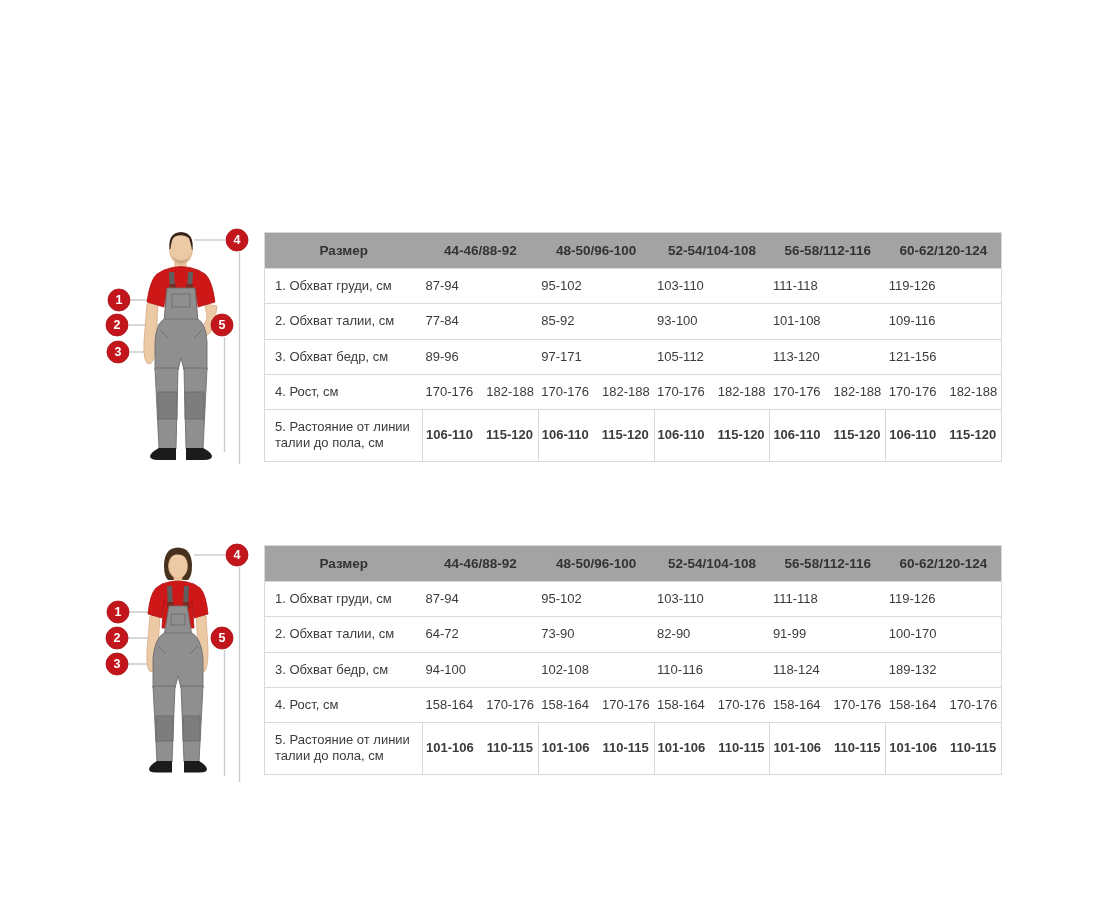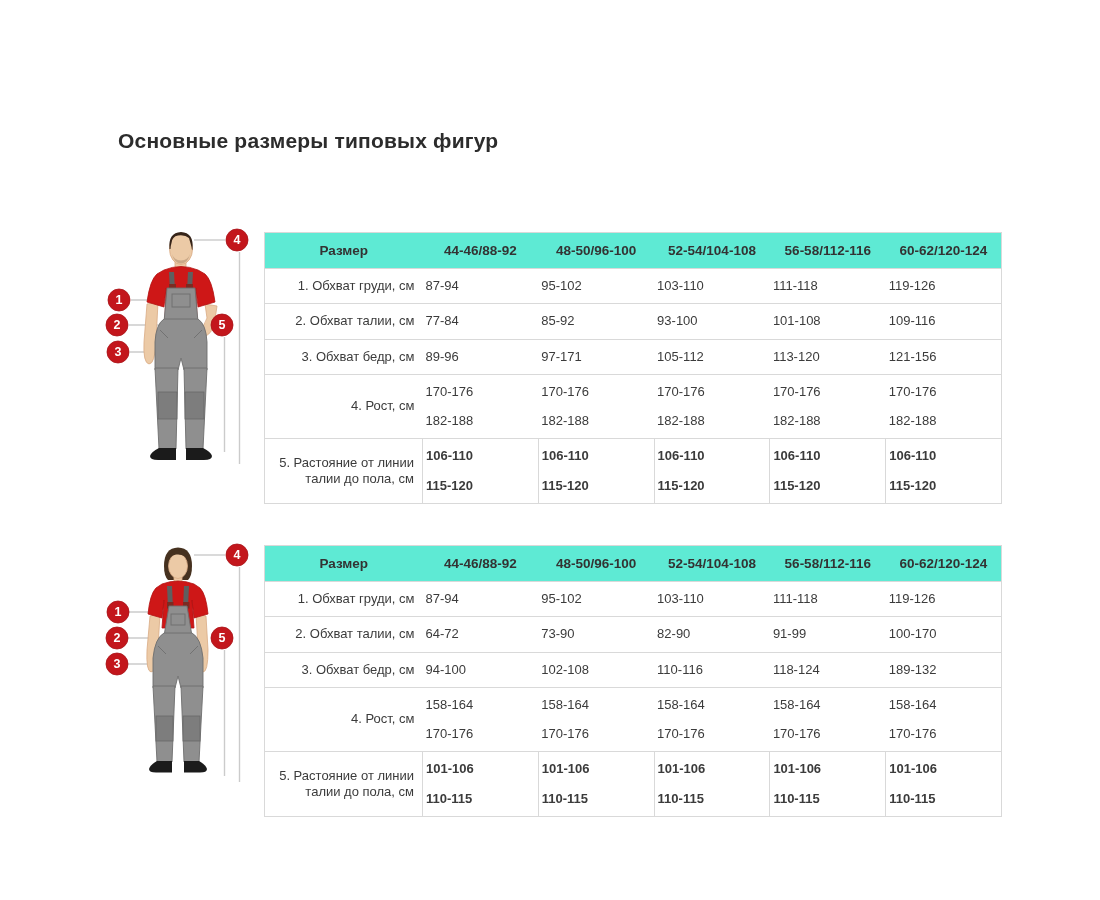--- a/index.html
+++ b/index.html
@@ -17,31 +17,31 @@
   .fig-women { left: 98px; top: 536px; }
   .tblwrap { position: absolute; left: 264px; }
   .tbl-men   { top: 232px; }
   .tbl-women { top: 545px; }
   table.size-table {
     border-collapse: collapse; table-layout: fixed; width: 738px;
     border-left: 1px solid #d9d9d9; border-right: 1px solid #d9d9d9;
   }
   .c-label { width: 158px; }
   table.size-table th {
-    background: #5eead4; border-top: 1px solid #d9d9d9; border-bottom: 1px solid #d9d9d9;
+    background: #a3a3a3; border-top: 1px solid #d9d9d9; border-bottom: 1px solid #d9d9d9;
     font-size: 13.5px; font-weight: 700; color: #333333; padding: 10px 3px; text-align: center;
     white-space: nowrap;
   }
   table.size-table td {
     border-bottom: 1px solid #d9d9d9; font-size: 13px; color: #3b3b3b;
     text-align: left; padding: 9px 3px; line-height: 1.25;
   }
-  table.size-table td.lbl { text-align: right; padding-left: 10px; padding-right: 8px; margin-left: 44px; }
+  table.size-table td.lbl { text-align: left; padding-left: 10px; padding-right: 8px; margin-left: 44px; }
   table.size-table tr.sep-row td + td { border-left: 1px solid #d9d9d9; font-weight: bold; }
-  .pair { display: inline-flex; gap: 13px; white-space: nowrap; flex-direction: column; }
+  .pair { display: inline-flex; gap: 13px; white-space: nowrap; }
   
   .skin   { fill: #eccaa6; stroke: #d9ab84; stroke-width: 0.8; }
   .shirt  { fill: #ce1717; stroke: #b31212; stroke-width: 0.8; }
   .gray   { fill: #8f8f8f; stroke: #6e6e6e; stroke-width: 0.9; }
   .gray2  { fill: #7d7d7d; stroke: #686868; stroke-width: 0.8; }
   .strap  { fill: #5f5f5f; }
   .buckle { fill: #7c2b22; }
   .shoe   { fill: #1b1b1b; }
   .mline  { stroke: #cbcbcb; stroke-width: 1.4; }
   .seam   { stroke: #6e6e6e; stroke-width: 0.9; fill: none; }
@@ -49,21 +49,20 @@
   .marker text {
     fill: #ffffff; font-size: 12.5px; font-weight: 700; text-anchor: middle;
     font-family: "Liberation Sans", sans-serif;
   }
 </style>
 </head>
 <body>
 
 <div class="canvas">
 
-  <div class="title">Основные размеры типовых фигур</div>
 
   <div class="figure fig-men">
     <svg width="160" height="248" viewBox="0 0 160 248">
       <g>
         <line class="mline" x1="96" y1="14" x2="127" y2="14"></line>
         <line class="mline" x1="141.5" y1="26" x2="141.5" y2="238"></line>
         <line class="mline" x1="33" y1="74" x2="99" y2="74"></line>
         <line class="mline" x1="31" y1="99" x2="74" y2="99"></line>
         <line class="mline" x1="32" y1="126" x2="87" y2="126"></line>
         <line class="mline" x1="126.5" y1="111" x2="126.5" y2="226"></line>

